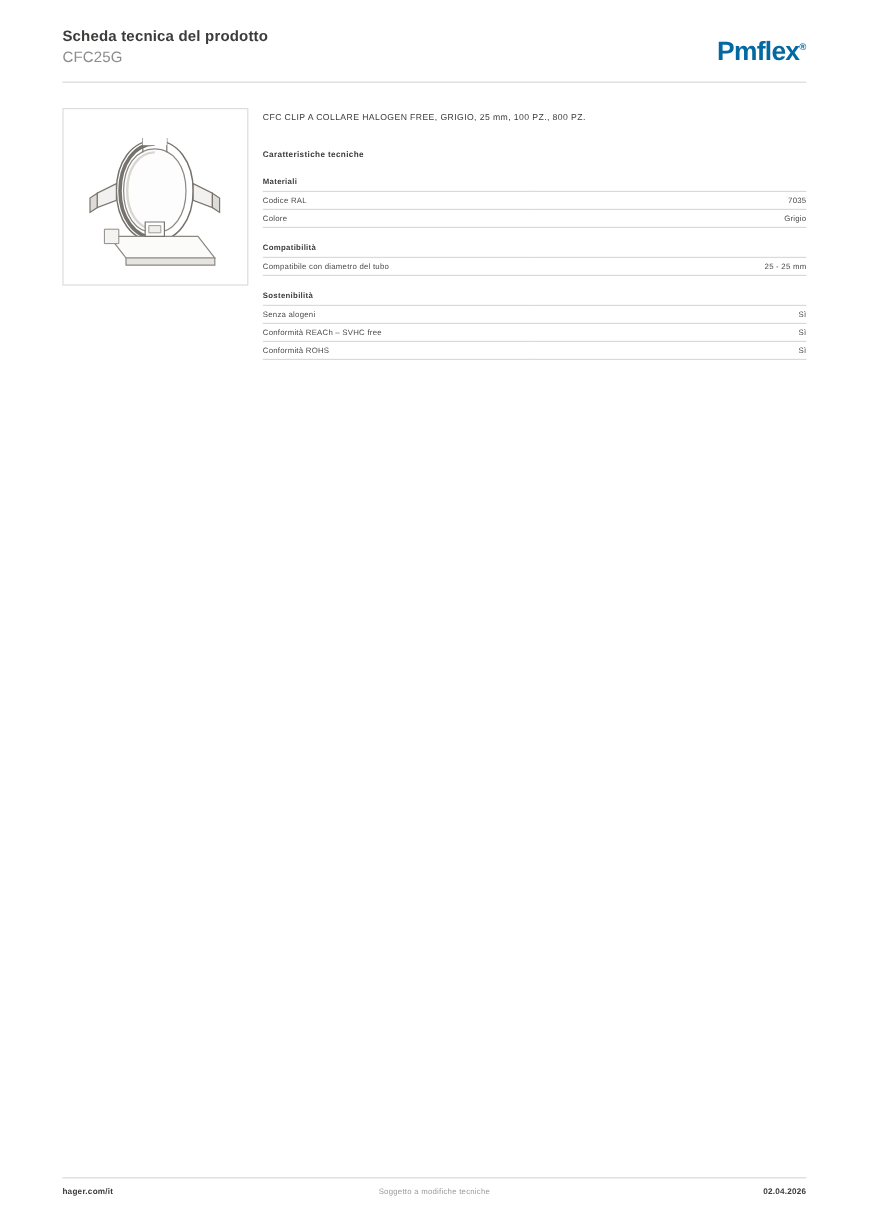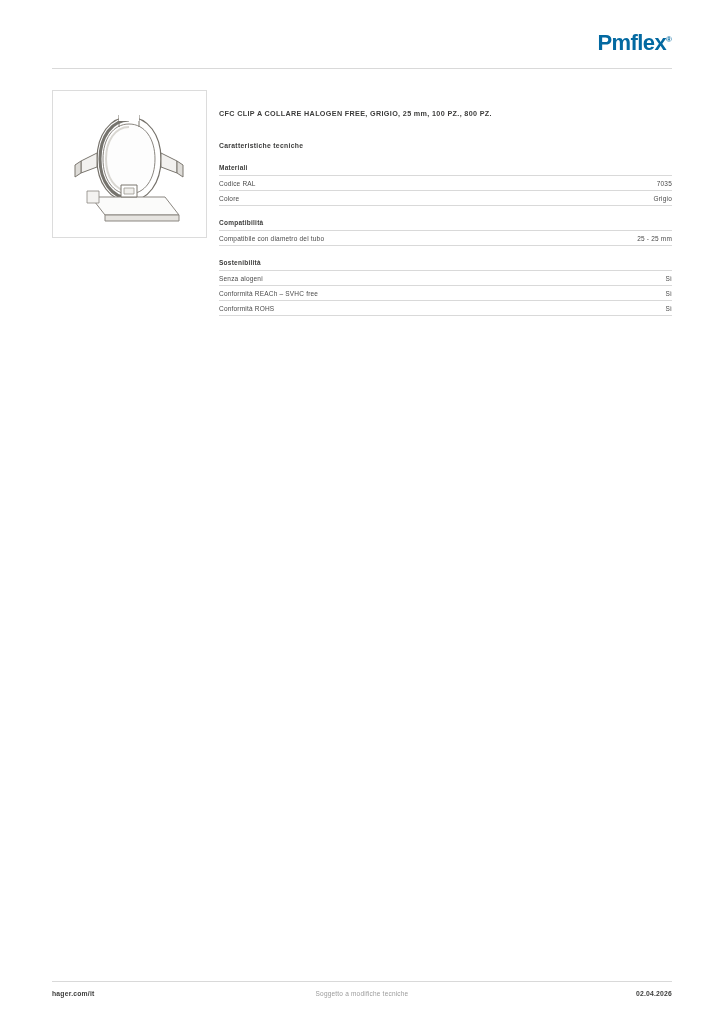--- a/index.html
+++ b/index.html
@@ -88,25 +88,25 @@
 
   
   .content {
     position: absolute;
     left: 219px;
     top: 92px;
     width: 453px;
   }
   .product-desc {
     font-size: 7.2px;
-    font-weight: bold;
+    font-weight: normal;
     color: #3c3c3b;
     letter-spacing: 0.35px;
     line-height: 11px;
-    margin: 16px 0 22px 0;
+    margin: 0 0 22px 0;
   }
   .section-title {
     font-size: 6.8px;
     font-weight: bold;
     color: #3c3c3b;
     letter-spacing: 0.3px;
     line-height: 10px;
     margin: 0 0 11px 0;
   }
   .group {
@@ -191,20 +191,24 @@
     font-weight: bold;
     color: #3c3c3b;
     letter-spacing: 0.2px;
     line-height: 12px;
   }
 </style>
 </head>
 <body>
 
 <div class="header">
+  <div class="title-block">
+    <div class="doc-title">Scheda tecnica del prodotto</div>
+    <div class="doc-subtitle">CFC25G</div>
+  </div>
   <div class="logo"><span>Pmflex</span><span class="tm">®</span></div>
 </div>
 <div class="header-rule"></div>
 
 <div class="product-image">
   <svg width="153" height="146" viewBox="0 0 153 146">
     <g stroke="#6e6a62" stroke-width="1" fill="none">
 
       <path d="M76 26 C57 26 44 44 44 68 C44 92 57 110 76 110 C95 110 108 92 108 68 C108 44 95 26 76 26 Z" fill="#ffffff" stroke="#75716a" stroke-width="1.2"></path>
       <path d="M76 33 C60 33 50 48 50 68 C50 88 60 103 76 103 C92 103 102 88 102 68 C102 48 92 33 76 33 Z" fill="#fdfdfd" stroke="#8b8781" stroke-width="1"></path>

